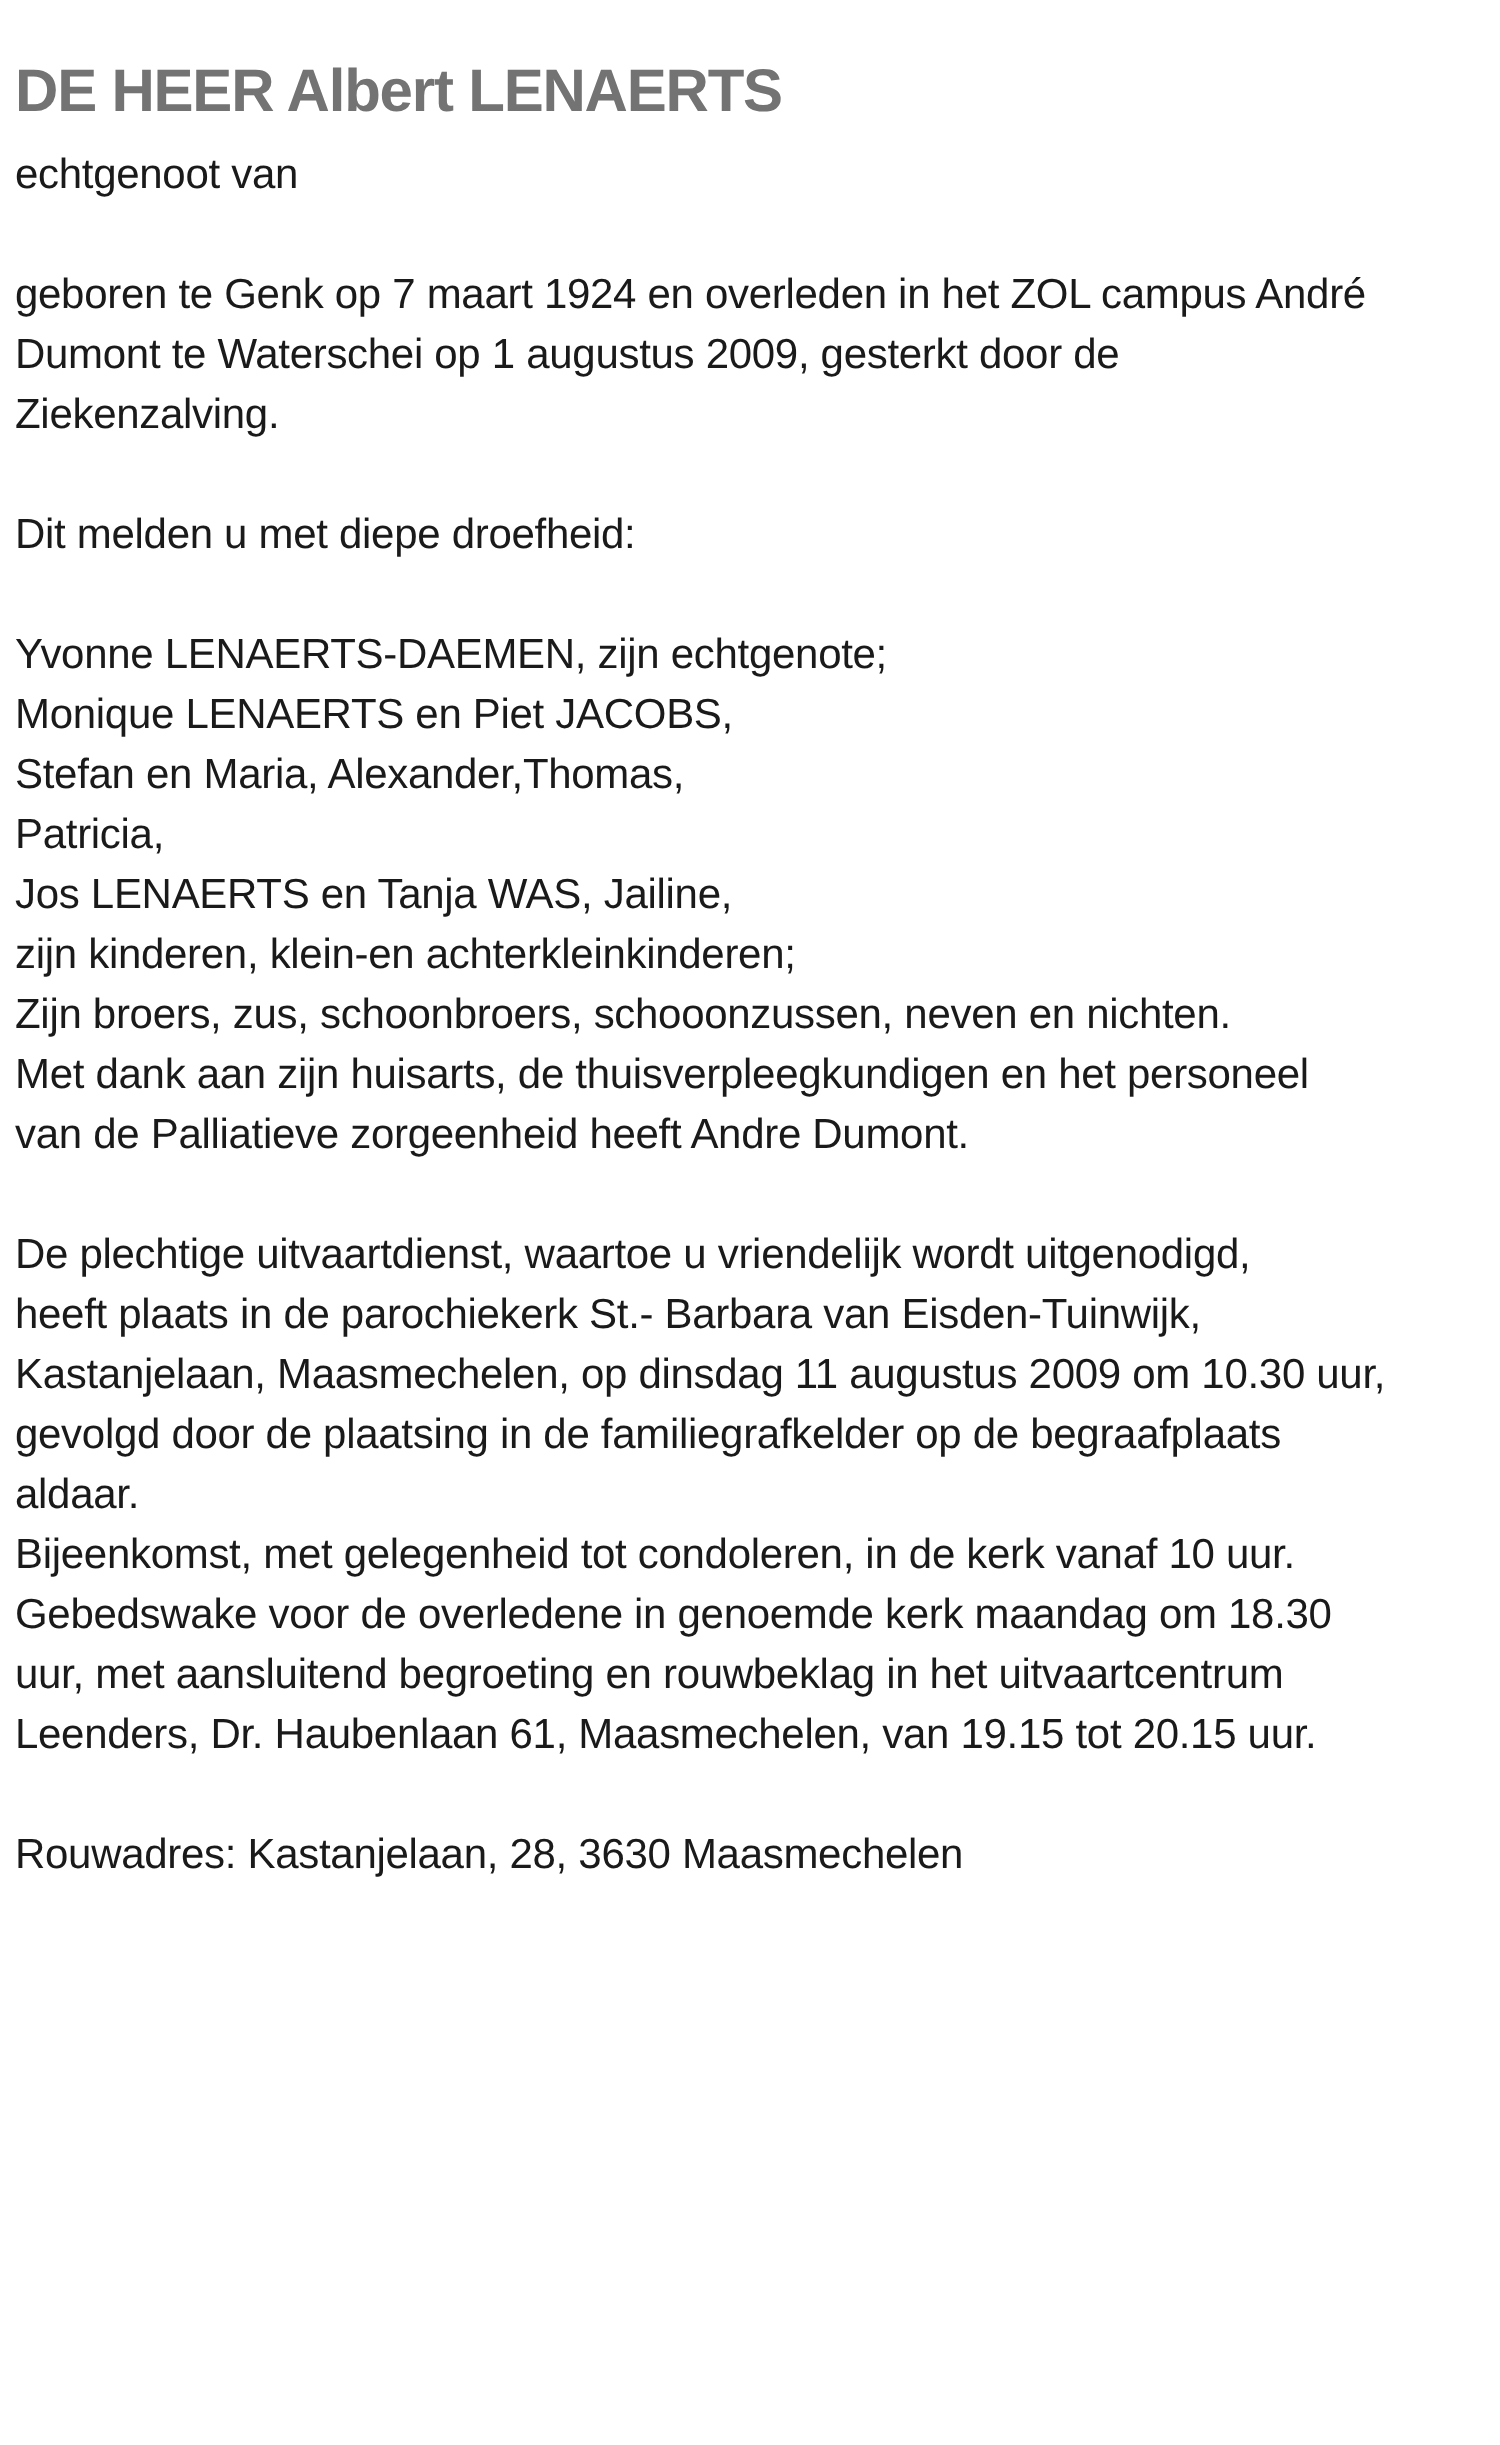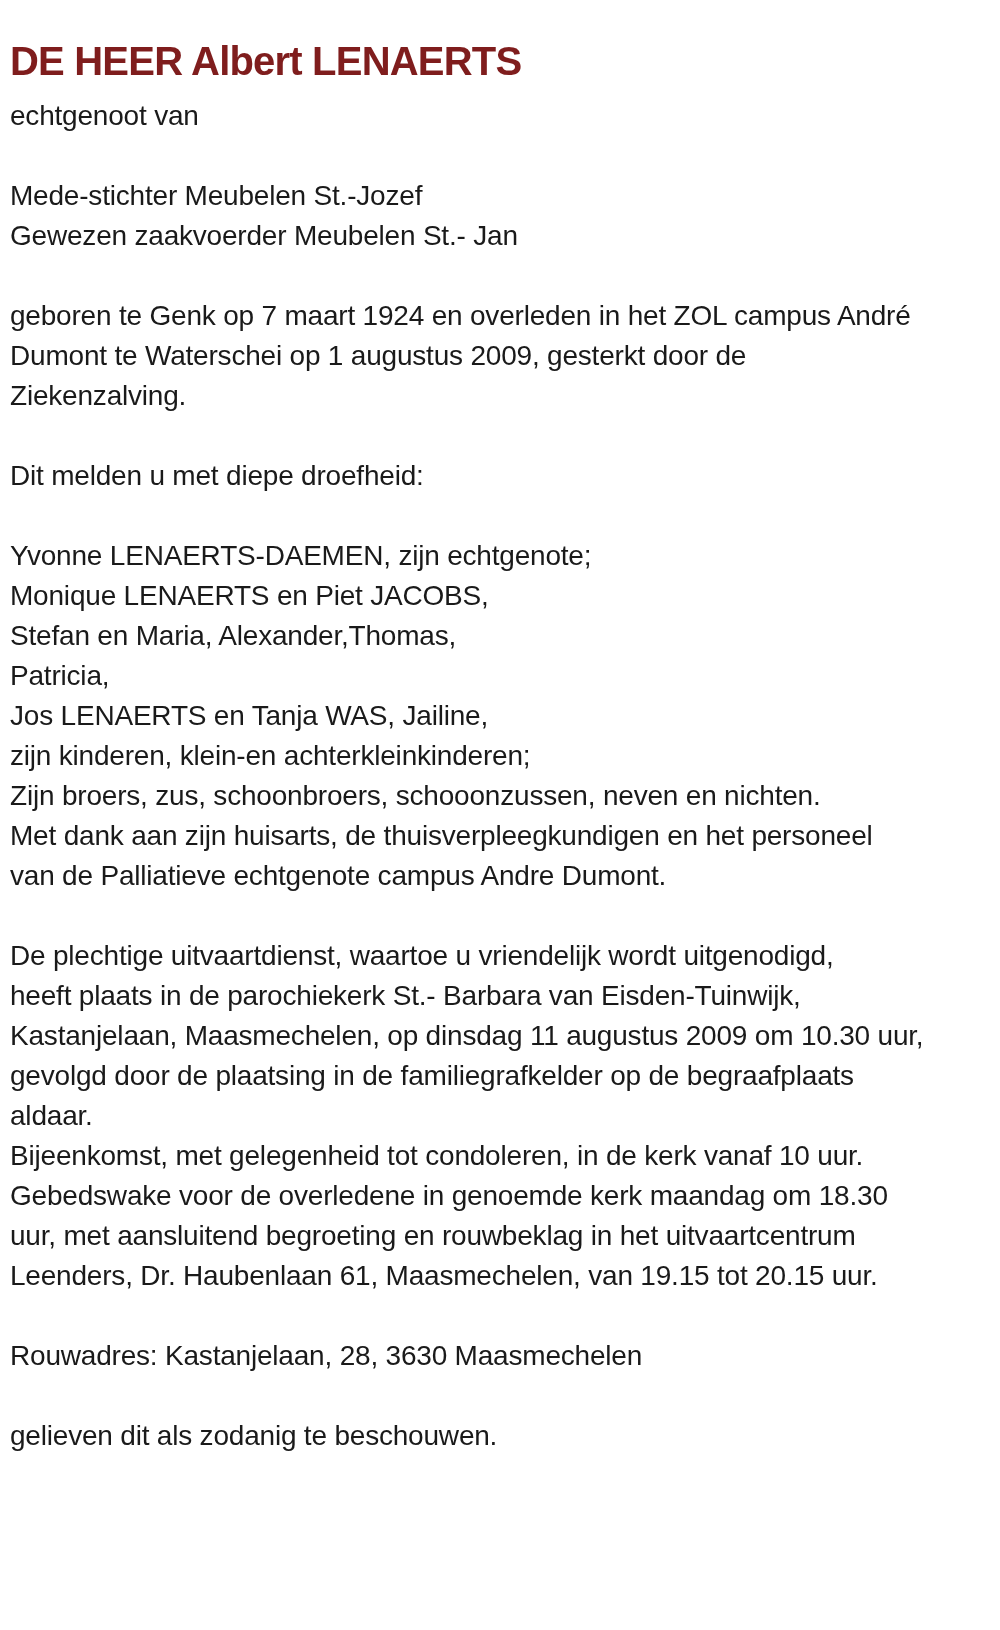--- a/index.html
+++ b/index.html
@@ -14,77 +14,72 @@
     line-height: 40px;
     padding: 14px 8px 14px 10px;
     letter-spacing: -0.2px;
   }
   .line { white-space: nowrap; }
   h1.name {
     font-size: 40px;
     line-height: 46px;
     font-weight: 700;
     letter-spacing: -0.8px;
-    color: #7f1d1d;
+    color: #737373;
     margin: 24px 0 12px 0;
     white-space: nowrap;
   }
   .block { margin-top: 40px; }
 </style>
 </head>
 <body style="background: rgb(255, 255, 255); color: rgb(26, 26, 26);">
 
 <div>
 
 
   <div>
     <h1 class="name">DE HEER Albert LENAERTS</h1>
     <div class="line">echtgenoot van</div>
   </div>
 
-  <div class="block">
-    <div class="line">Mede-stichter Meubelen St.-Jozef</div>
-    <div class="line">Gewezen zaakvoerder Meubelen St.- Jan</div>
-  </div>
 
   <div class="block">
     <div class="line">geboren te Genk op 7 maart 1924 en overleden in het ZOL campus André</div>
     <div class="line">Dumont te Waterschei op 1 augustus 2009, gesterkt door de</div>
     <div class="line">Ziekenzalving.</div>
   </div>
 
   <div class="block">
     <div class="line">Dit melden u met diepe droefheid:</div>
   </div>
 
   <div class="block">
     <div class="line">Yvonne LENAERTS-DAEMEN, zijn echtgenote;</div>
     <div class="line">Monique LENAERTS en Piet JACOBS,</div>
     <div class="line">Stefan en Maria, Alexander,Thomas,</div>
     <div class="line">Patricia,</div>
     <div class="line">Jos LENAERTS en Tanja WAS, Jailine,</div>
     <div class="line">zijn kinderen, klein-en achterkleinkinderen;</div>
     <div class="line">Zijn broers, zus, schoonbroers, schooonzussen, neven en nichten.</div>
     <div class="line">Met dank aan zijn huisarts, de thuisverpleegkundigen en het personeel</div>
-    <div class="line">van de Palliatieve echtgenote campus Andre Dumont.</div>
+    <div class="line">van de Palliatieve zorgeenheid heeft Andre Dumont.</div>
   </div>
 
   <div class="block">
     <div class="line">De plechtige uitvaartdienst, waartoe u vriendelijk wordt uitgenodigd,</div>
     <div class="line">heeft plaats in de parochiekerk St.- Barbara van Eisden-Tuinwijk,</div>
     <div class="line">Kastanjelaan, Maasmechelen, op dinsdag 11 augustus 2009 om 10.30 uur,</div>
     <div class="line">gevolgd door de plaatsing in de familiegrafkelder op de begraafplaats</div>
     <div class="line">aldaar.</div>
     <div class="line">Bijeenkomst, met gelegenheid tot condoleren, in de kerk vanaf 10 uur.</div>
     <div class="line">Gebedswake voor de overledene in genoemde kerk maandag om 18.30</div>
     <div class="line">uur, met aansluitend begroeting en rouwbeklag in het uitvaartcentrum</div>
     <div class="line">Leenders, Dr. Haubenlaan 61, Maasmechelen, van 19.15 tot 20.15 uur.</div>
   </div>
 
   <div class="block">
     <div class="line">Rouwadres: Kastanjelaan, 28, 3630 Maasmechelen</div>
   </div>
 
   <div class="block">
-    <div class="line">gelieven dit als zodanig te beschouwen.</div>
   </div>
 
 </div>
 
 </body></html>

